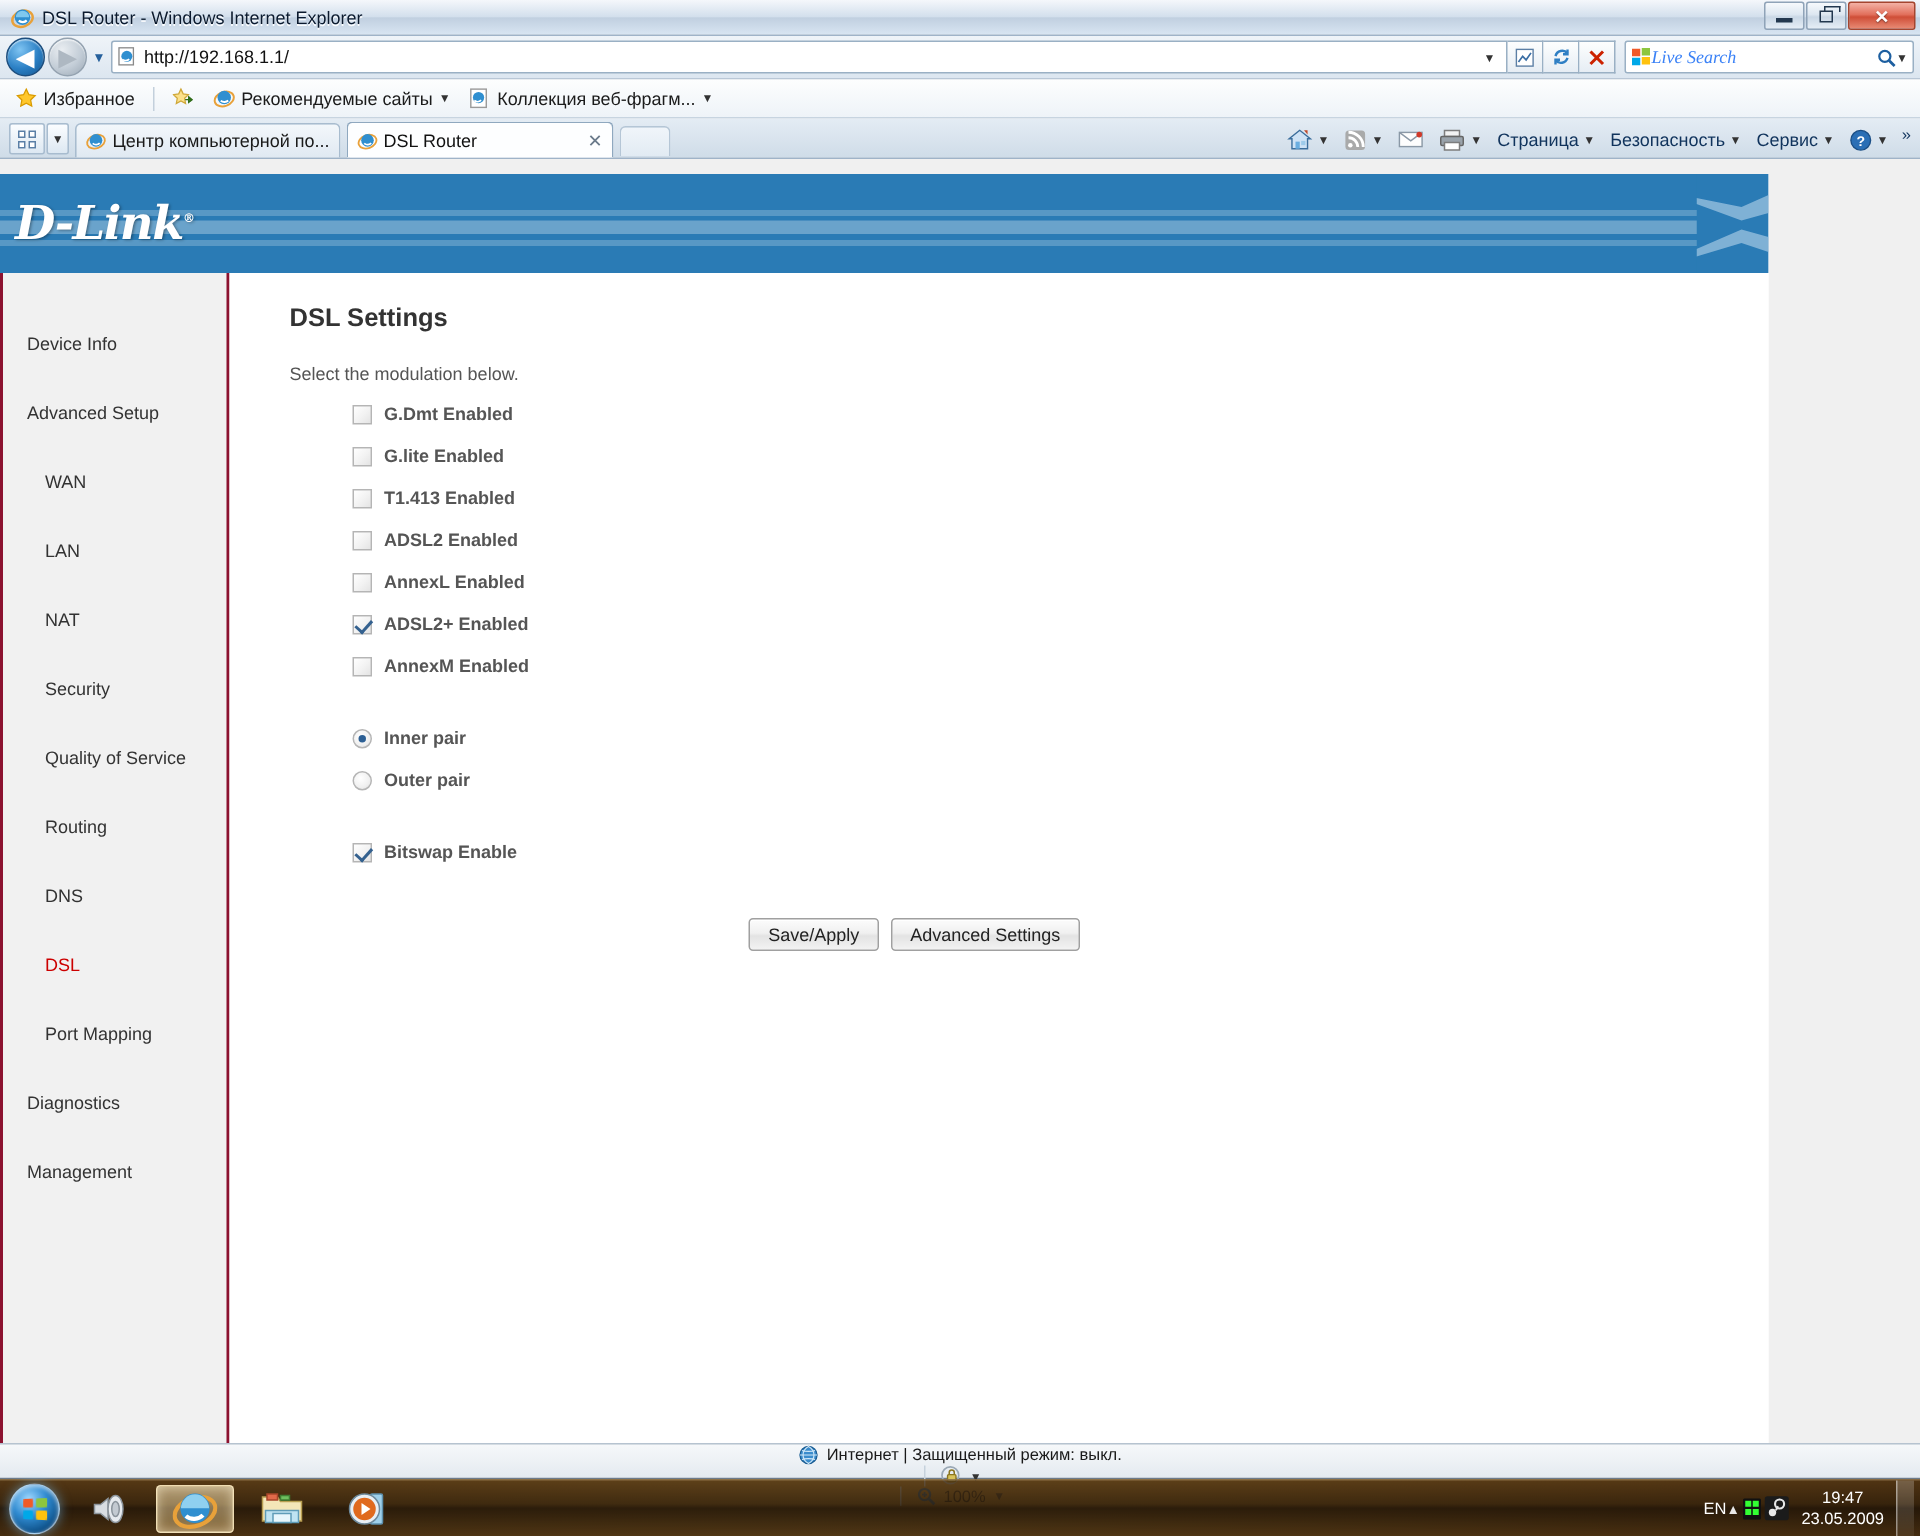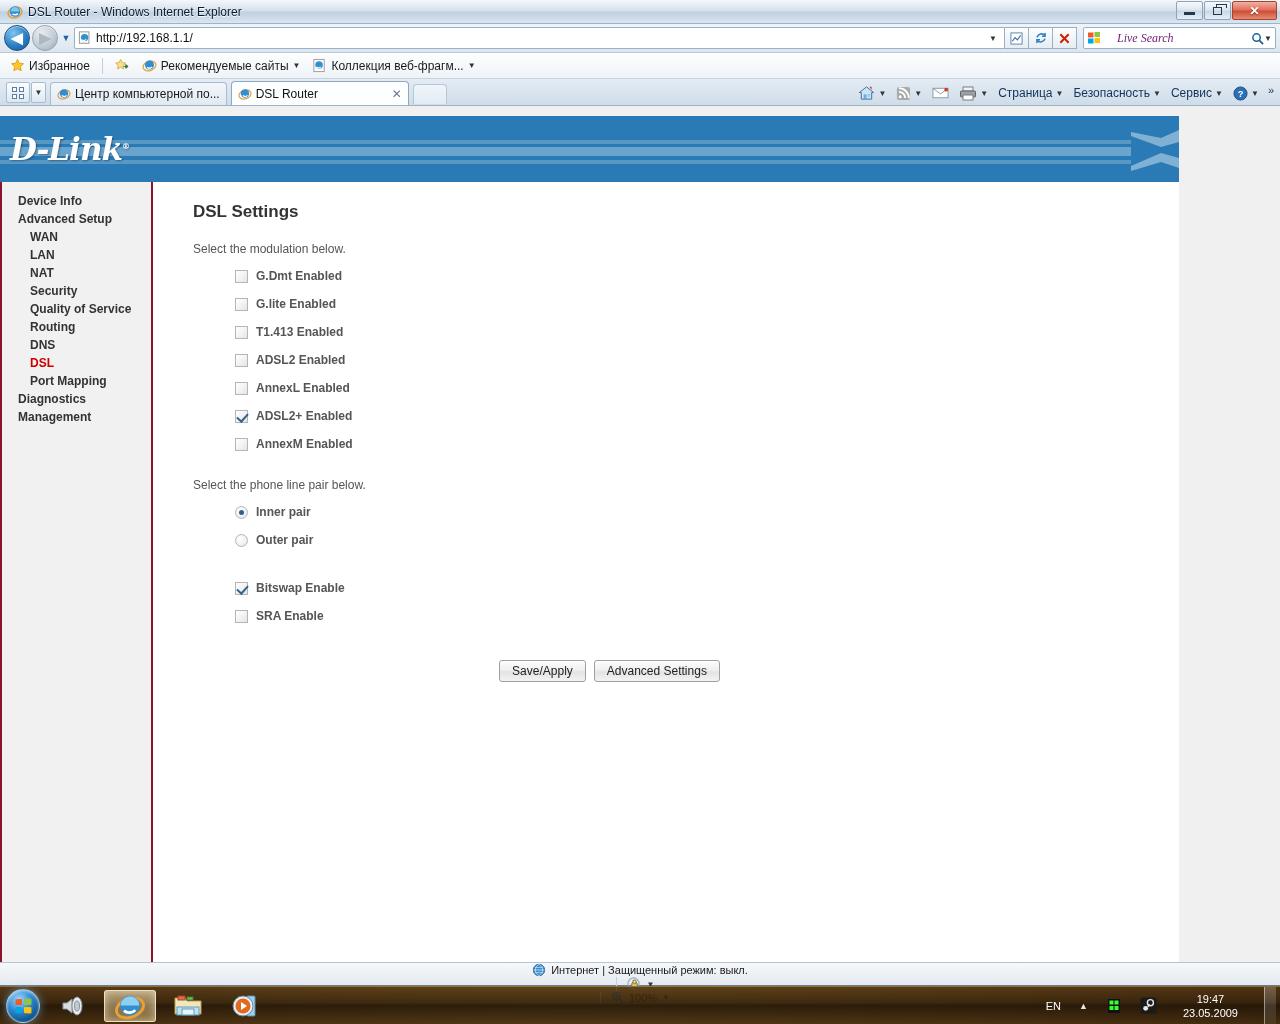--- a/index.html
+++ b/index.html
@@ -127,22 +127,22 @@
     display: flex; align-items: center; justify-content: center;
     font-size: 12px;
   }
   .searchbox {
     width: 193px; height: 22px; margin-left: 6px;
     background: #fff;
     border: 1px solid #9ab0c4; border-radius: 2px;
     display: flex; align-items: center; padding: 0 3px;
   }
   .searchbox .sph {
-    flex: 1; font-size: 12px; color: #701a75; font-style: italic;
-    margin-left: 16px; font-family: "Liberation Serif", serif;
+    flex: 1; font-size: 12px; color: #3b82f6; font-style: italic;
+    margin-left: 0; font-family: "Liberation Serif", serif;
   }
 
   
   .favbar {
     height: 26px;
     background: linear-gradient(180deg, #fdfefe 0%, #eef3f8 100%);
     border-bottom: 1px solid #c7d4e0;
     display: flex; align-items: center;
     padding-left: 6px; gap: 4px;
   }
@@ -251,25 +251,26 @@
   }
   .sidebar {
     width: 153px;
     background: #f1f1f1;
     border-left: 2px solid #8c1230;
     border-right: 2px solid #8c1230;
     padding-top: 10px;
     flex: none;
   }
   .nav-item {
-    font-size: 12px; font-weight: bold;
+    font-size: 12px; font-weight: normal;
     color: #333333;
     line-height: 18px;
     padding: 0 0 0 16px;
     white-space: nowrap;
+    margin-top: 28px;
   }
   .nav-item.lvl2 { padding-left: 28px; }
   .nav-item.active { color: #cc0000; }
 
   .content {
     flex: 1;
     padding: 20px 0 0 40px;
     background: #fff;
   }
   .sec-title {
@@ -369,21 +370,21 @@
     border-radius: 3px;
     display: flex; align-items: center; justify-content: center;
     flex: none;
   }
   .tb-btn.active {
     background: linear-gradient(180deg, rgba(255,236,190,0.55) 0%, rgba(245,205,130,0.40) 100%);
     border: 1px solid rgba(255,240,200,0.85);
     box-shadow: inset 0 0 8px rgba(255,245,215,0.6);
   }
   .tray {
-    margin-left: auto; display: flex; align-items: center; gap: 18px;
+    margin-left: auto; display: flex; align-items: center; gap: 0;
     padding-right: 4px; height: 100%;
   }
   .tray .lang { font-size: 11px; color: #fff; }
   .tray .upchev { font-size: 9px; color: #e8e8e8; }
   .clock {
     text-align: center; font-size: 11px; color: #fff;
     line-height: 14px; padding: 0 8px;
     white-space: nowrap;
   }
   .showdesk {
@@ -673,41 +674,36 @@
           <span class="cbx checked"></span>
           <span class="opt-label">ADSL2+ Enabled</span>
         </div>
         <div class="opt-row">
           <span class="cbx"></span>
           <span class="opt-label">AnnexM Enabled</span>
         </div>
 
         <div class="gap-block"></div>
 
-        <div class="sec-label">Select the phone line pair below.</div>
 
         <div class="opt-row">
           <span class="rdo checked"></span>
           <span class="opt-label">Inner pair</span>
         </div>
         <div class="opt-row">
           <span class="rdo"></span>
           <span class="opt-label">Outer pair</span>
         </div>
 
         <div class="gap-block"></div>
 
 
         <div class="opt-row">
           <span class="cbx checked"></span>
           <span class="opt-label">Bitswap Enable</span>
-        </div>
-        <div class="opt-row">
-          <span class="cbx"></span>
-          <span class="opt-label">SRA Enable</span>
         </div>
 
         <div class="btn-row">
           <button class="btn">Save/Apply</button>
           <button class="btn">Advanced Settings</button>
         </div>
       </div>
     </div>
 
   </div>

